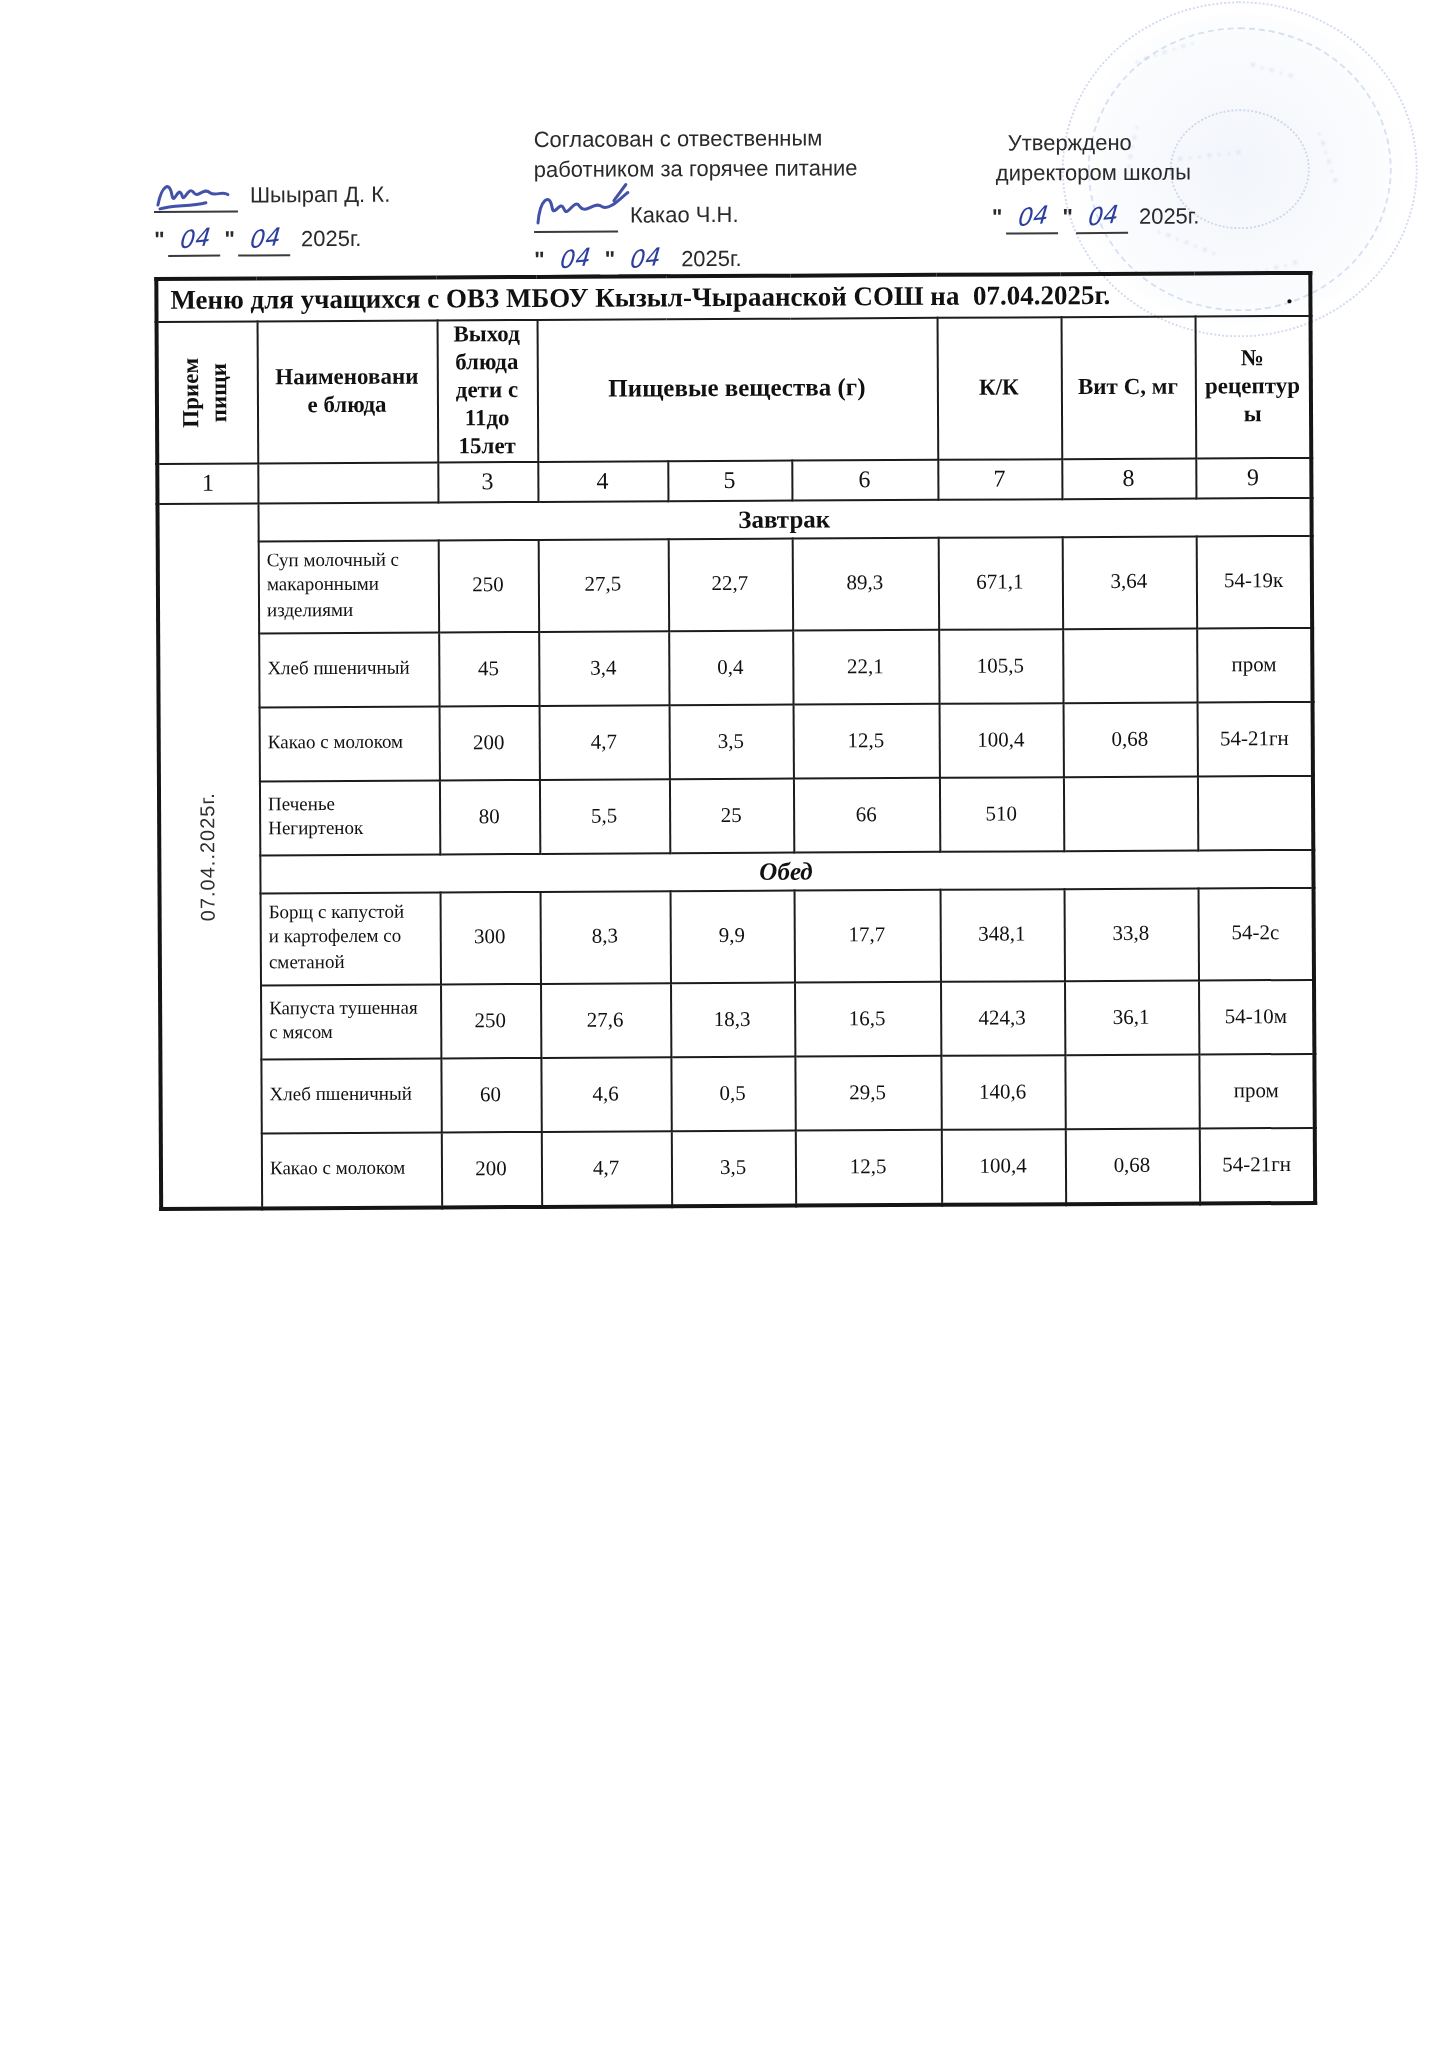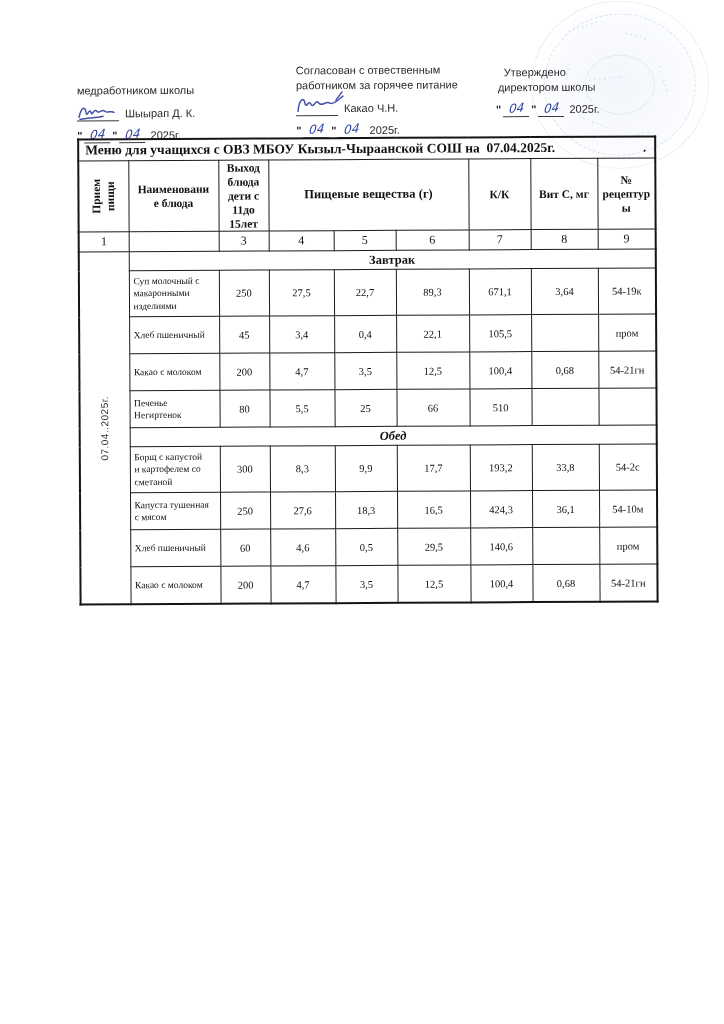--- a/index.html
+++ b/index.html
@@ -12,21 +12,21 @@
   }
   .sheet{
     position:absolute;inset:0;
     transform:rotate(-0.3deg);
     transform-origin:360px 300px;
   }
 
   
   .approval{position:absolute;font-size:11px;color:#2a2a2a;line-height:1.35;}
   .approval-med{left:78px;top:82px;width:205px;}
-  .approval-agreed{left:297px;top:63px;width:215px;}
+  .approval-agreed{left:268px;top:63px;width:215px;}
   .approval-approved{left:497px;top:66px;width:185px;}
   .approval-approved .ap-line1{margin-left:8px;}
   .approval-approved .ap-line2{margin-left:2px;}
   .sig-line{position:relative;margin-top:5px;height:18px;display:flex;align-items:flex-end;gap:6px;}
   .sig-slot{display:inline-block;border-bottom:1px solid #3a3a3a;min-width:42px;height:14px;position:relative;}
   .sig{position:absolute;left:0;bottom:-2px;overflow:visible;}
   .sig path{fill:none;stroke:#2c3f9e;stroke-width:1.5;stroke-linecap:round;opacity:.9;}
   .ap-name{white-space:nowrap;}
   .date-line{margin-top:7px;font-size:11px;color:#2a2a2a;display:flex;align-items:flex-end;gap:2px;}
   .q{font-weight:bold;}
@@ -95,21 +95,20 @@
     <span class="tx" style="left:38px;top:24px;transform:rotate(-18deg);">·◦·◦·◦·</span>
     <span class="tx" style="left:96px;top:34px;transform:rotate(16deg);">◦·◦·◦</span>
     <span class="tx" style="left:26px;top:70px;transform:rotate(-78deg);">·◦·◦·</span>
     <span class="tx" style="left:120px;top:78px;transform:rotate(72deg);">·◦·◦·◦</span>
     <span class="tx" style="left:60px;top:76px;transform:rotate(-6deg);">◦··◦··◦</span>
     <span class="tx" style="left:48px;top:120px;transform:rotate(22deg);">·◦·◦·◦·</span>
     <span class="tx" style="left:98px;top:132px;transform:rotate(-14deg);">◦·◦·◦</span>
   </div>
 
   <div class="approval approval-med">
-    <div class="ap-line1">медработником школы</div>
     <div class="sig-line">
       <span class="sig-slot">
         <svg class="sig" width="40" height="18" viewBox="0 0 40 18">
           <path d="M2 13 C4 3 8 1 9 8 C10 14 12 3 14 8 C15 13 17 3 20 7 C22 10 25 4 28 7 C31 9 34 6 37 8"></path>
           <path d="M3 15 C10 13 18 14 26 12"></path>
         </svg>
       </span>
       <span class="ap-name">Шыырап Д. К.</span>
     </div>
     <div class="date-line">
@@ -258,21 +257,21 @@
           <td colspan="8" class="section-label">Обед</td>
         </tr>
         <tr class="menu-row">
           <td class="dish">Борщ  с капустой
 и картофелем со
 сметаной</td>
           <td class="num">300</td>
           <td class="num">8,3</td>
           <td class="num">9,9</td>
           <td class="num">17,7</td>
-          <td class="num">193,2</td>
+          <td class="num">348,1</td>
           <td class="num">33,8</td>
           <td class="num">54-2с</td>
         </tr>
         <tr class="menu-row">
           <td class="dish">Капуста тушенная
 с мясом</td>
           <td class="num">250</td>
           <td class="num">27,6</td>
           <td class="num">18,3</td>
           <td class="num">16,5</td>

